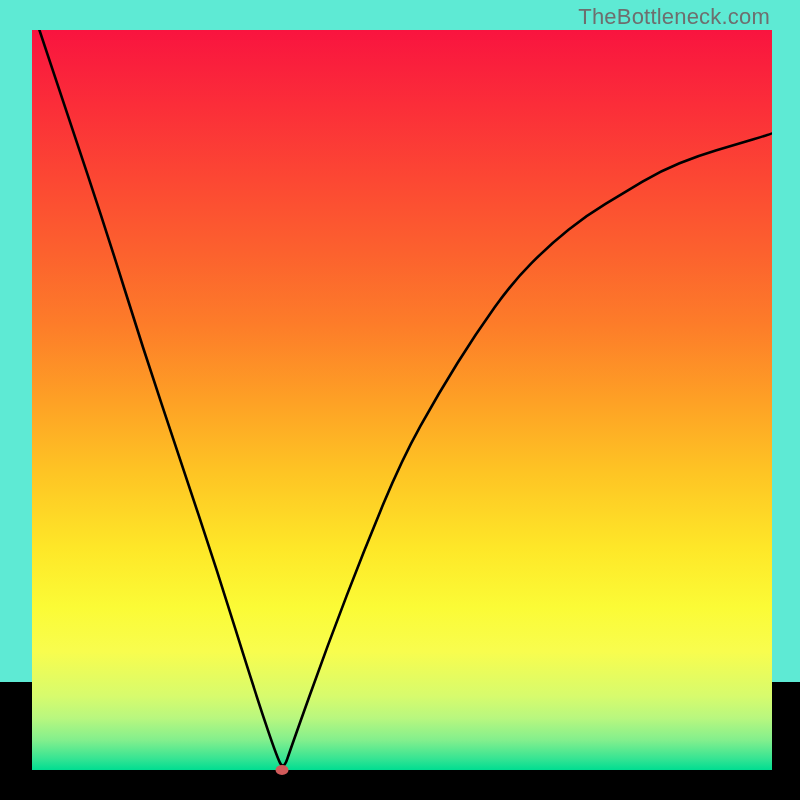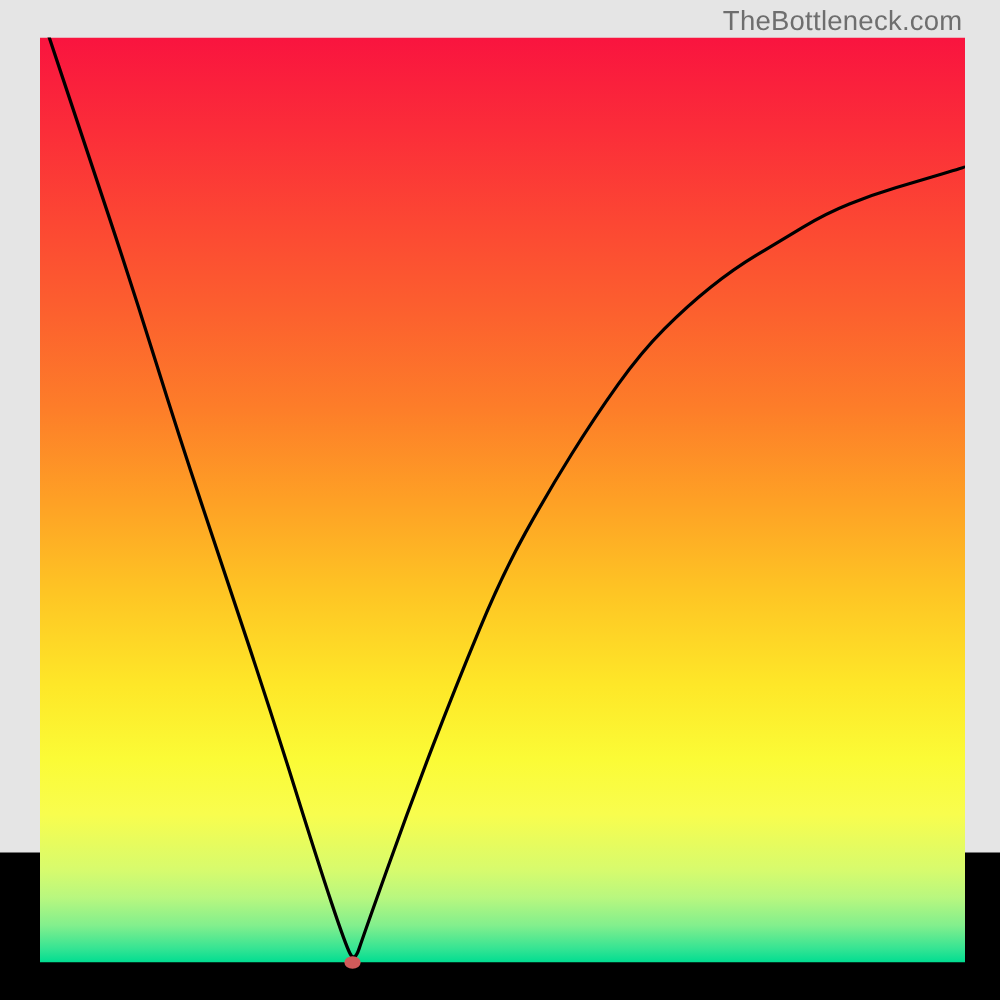--- a/index.html
+++ b/index.html
@@ -10,21 +10,21 @@
     background: #000;
     font-family: Arial, Helvetica, sans-serif;
     overflow: hidden;
   }
   .frame {
     position: absolute;
     left: 0;
     top: 0;
     width: 800px;
     height: 682px;
-    background: #e5e5e5;
+    background: #5eead4;
   }
   .plot-area {
     position: absolute;
     left: 32px;
     top: 30px;
     width: 740px;
     height: 740px;
   }
   .gradient-bg {
     position: absolute;

